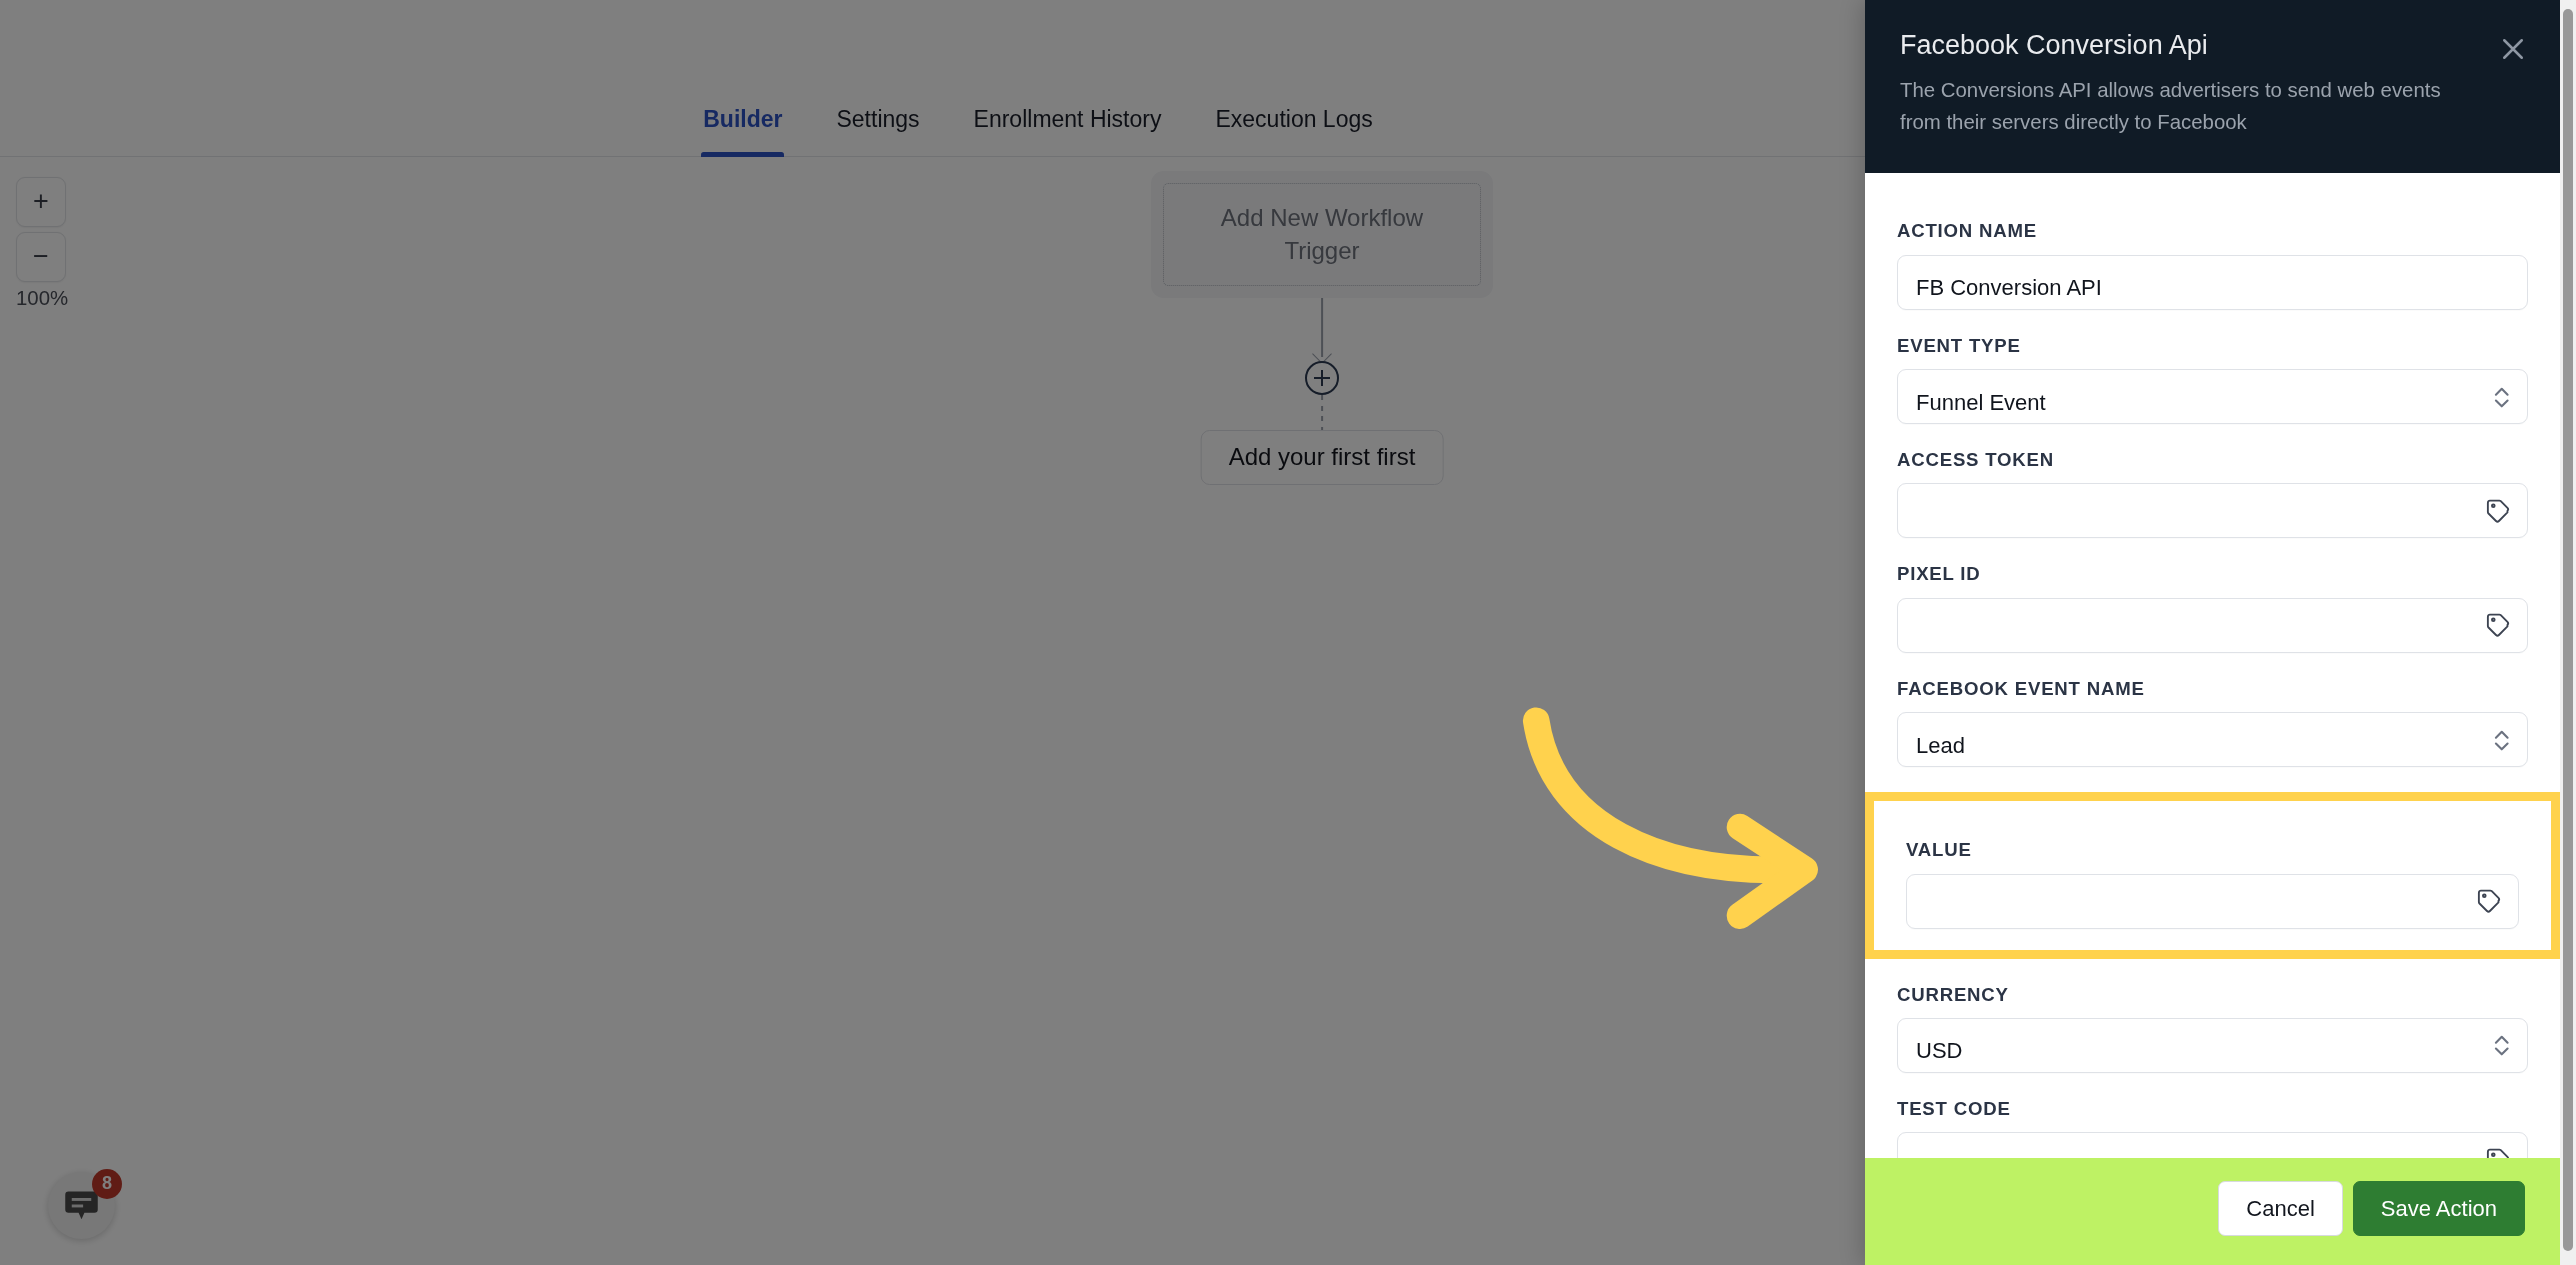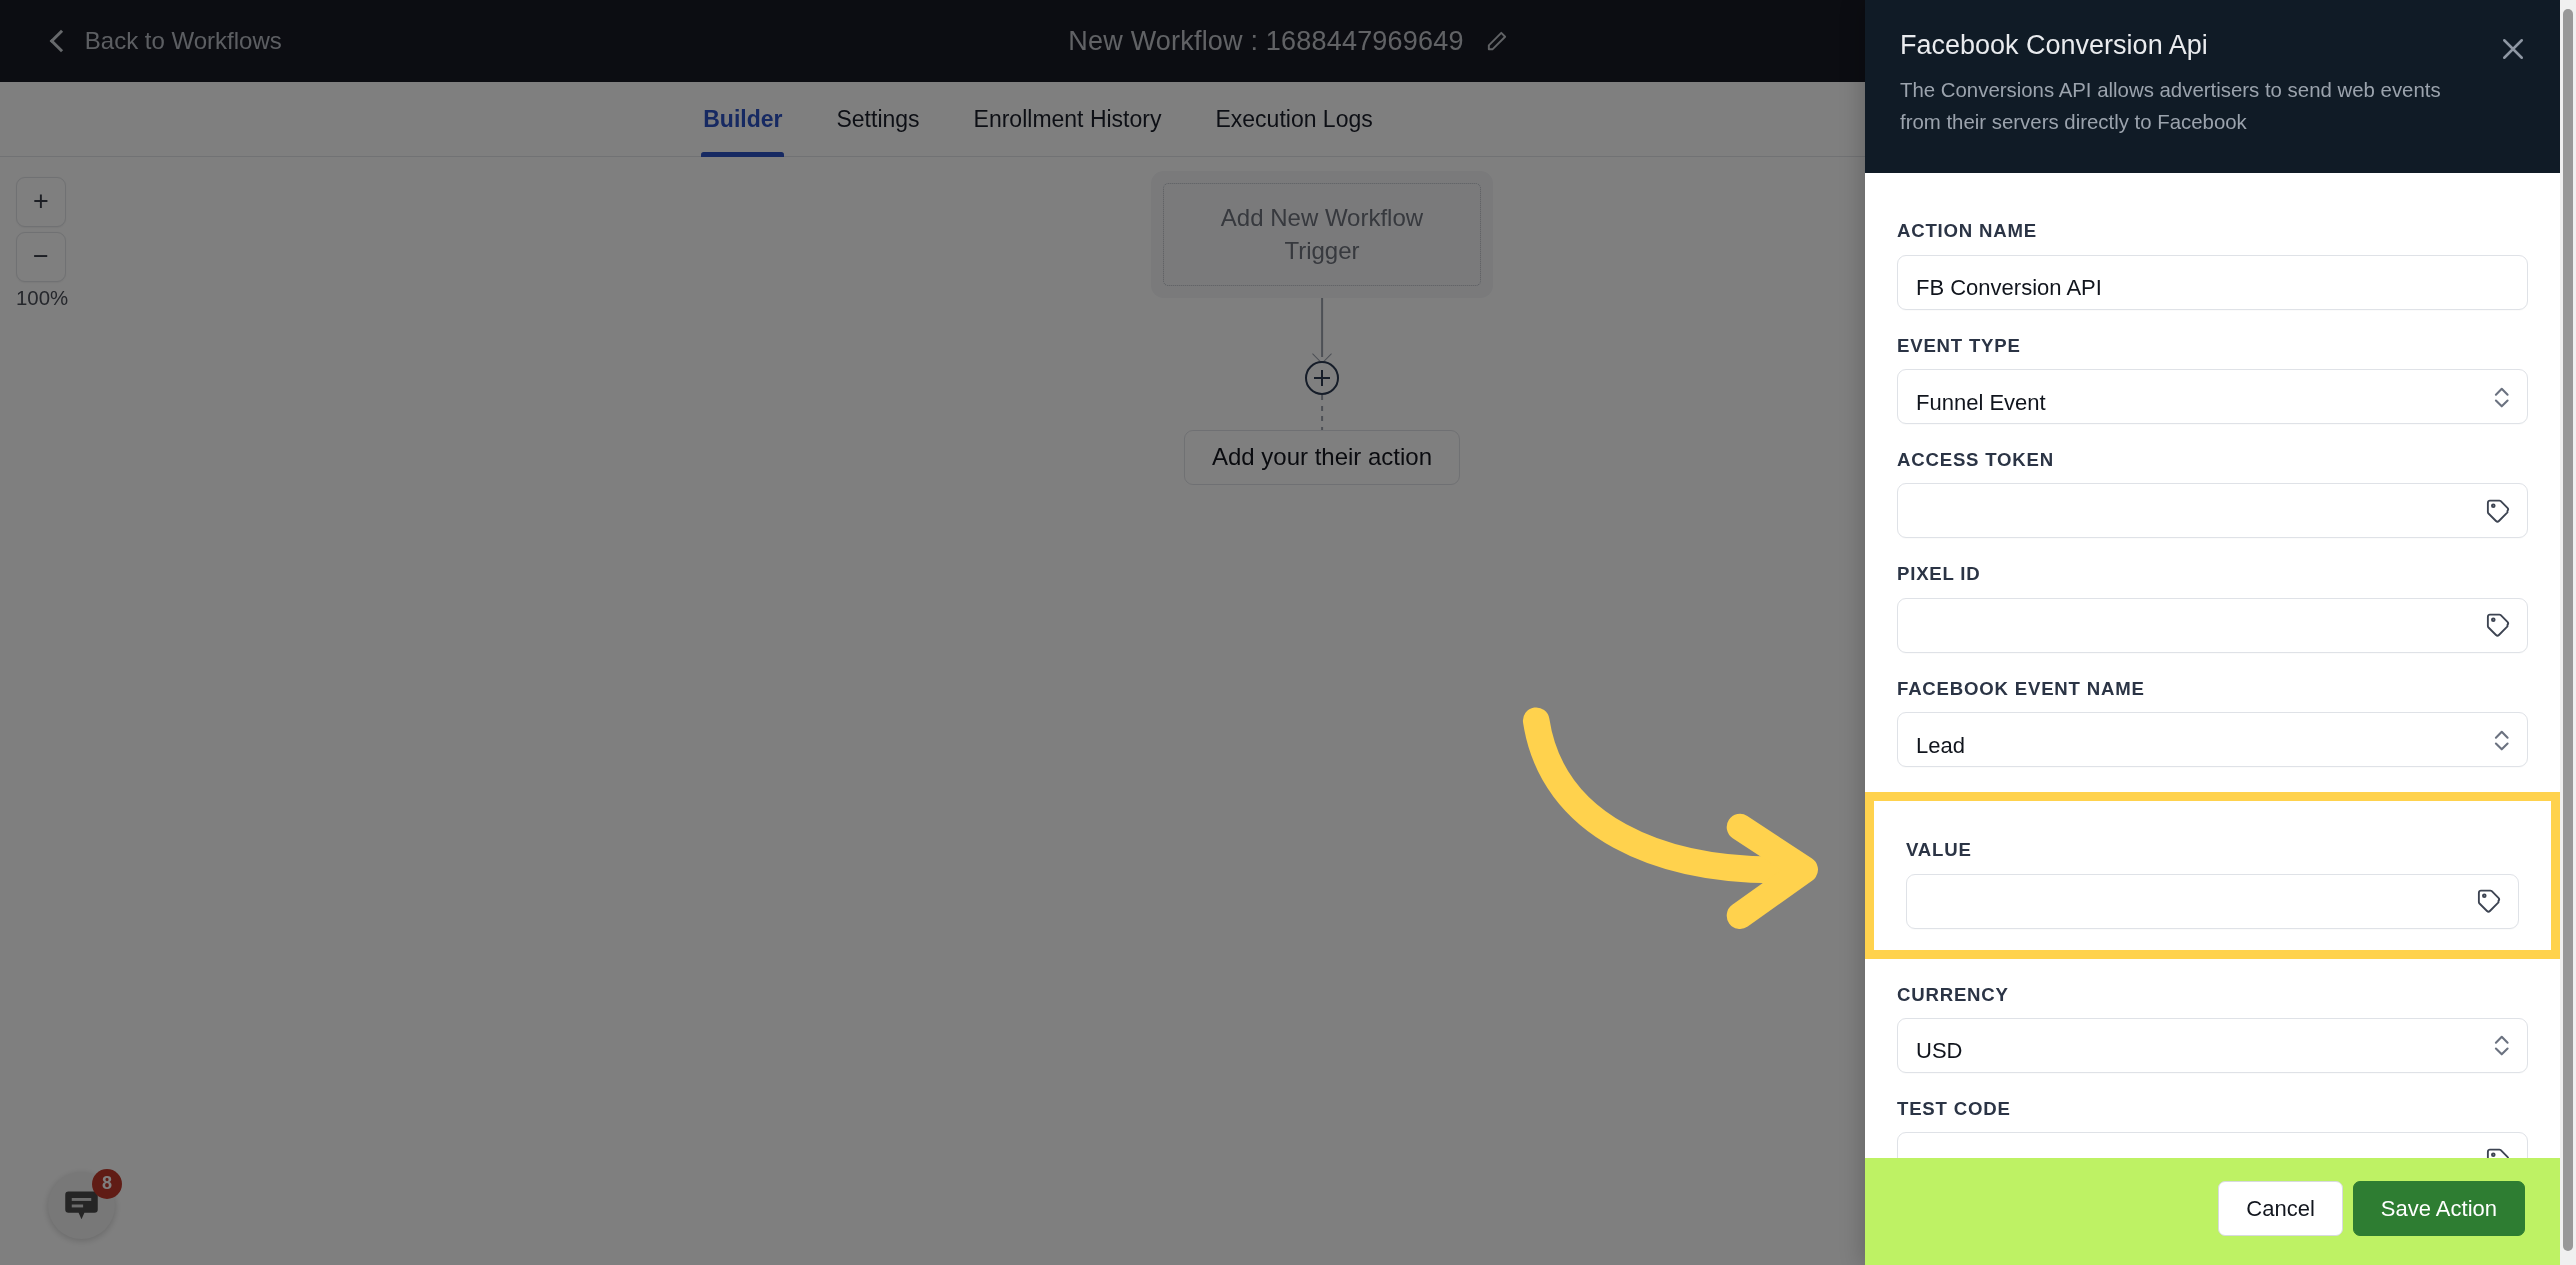--- a/index.html
+++ b/index.html
@@ -196,34 +196,20 @@
   #annot-arrow {
     position: absolute; left: 1499px; top: 692px; width: 381px; height: 240px;
     pointer-events: none;
   }
 </style>
 </head>
 <body>
 
 <div id="app">
 
-  <div class="topbar">
-    <div class="back-link">
-      <span class="chev-left"></span>
-      <span>Back to Workflows</span>
-    </div>
-    <div class="wf-title">
-      <span class="t">New Workflow : 1688447969649</span>
-      <span class="pencil-icon">
-        <svg viewBox="0 0 24 24" width="23" height="23" fill="none" stroke="#c2c5cb" stroke-width="2" stroke-linecap="round" stroke-linejoin="round">
-          <path d="M17 3l4 4L8 20H4v-4L17 3z"></path>
-        </svg>
-      </span>
-    </div>
-  </div>
 
   <div class="tabstrip">
     <div class="tab active">
         <span>Builder</span>
       </div>
     <div class="tab">
         <span>Settings</span>
       </div>
     <div class="tab">
         <span>Enrollment History</span>
@@ -246,21 +232,21 @@
     </div>
 
     <div class="node-wrap">
       <div class="trigger-card">
         <div class="trigger-inner">Add New Workflow Trigger</div>
       </div>
       <div class="connector"></div>
       <div class="arrowhead"></div>
       <div class="plus-node"></div>
       <div class="dash-connector"></div>
-      <div class="first-action">Add your their action</div>
+      <div class="first-action">Add your first first</div>
     </div>
 
     <div class="chat-widget">
       <span>
         <svg viewBox="0 0 24 24" width="39" height="39" fill="#4a4a4a">
           <path d="M4 4h16a2 2 0 0 1 2 2v9a2 2 0 0 1-2 2h-6.2L12 21l-1.8-4H4a2 2 0 0 1-2-2V6a2 2 0 0 1 2-2z"></path>
           <rect x="6" y="8" width="12" height="1.8" fill="#d8d8d8"></rect>
           <rect x="6" y="12" width="7" height="1.8" fill="#d8d8d8"></rect>
         </svg>
       </span>

